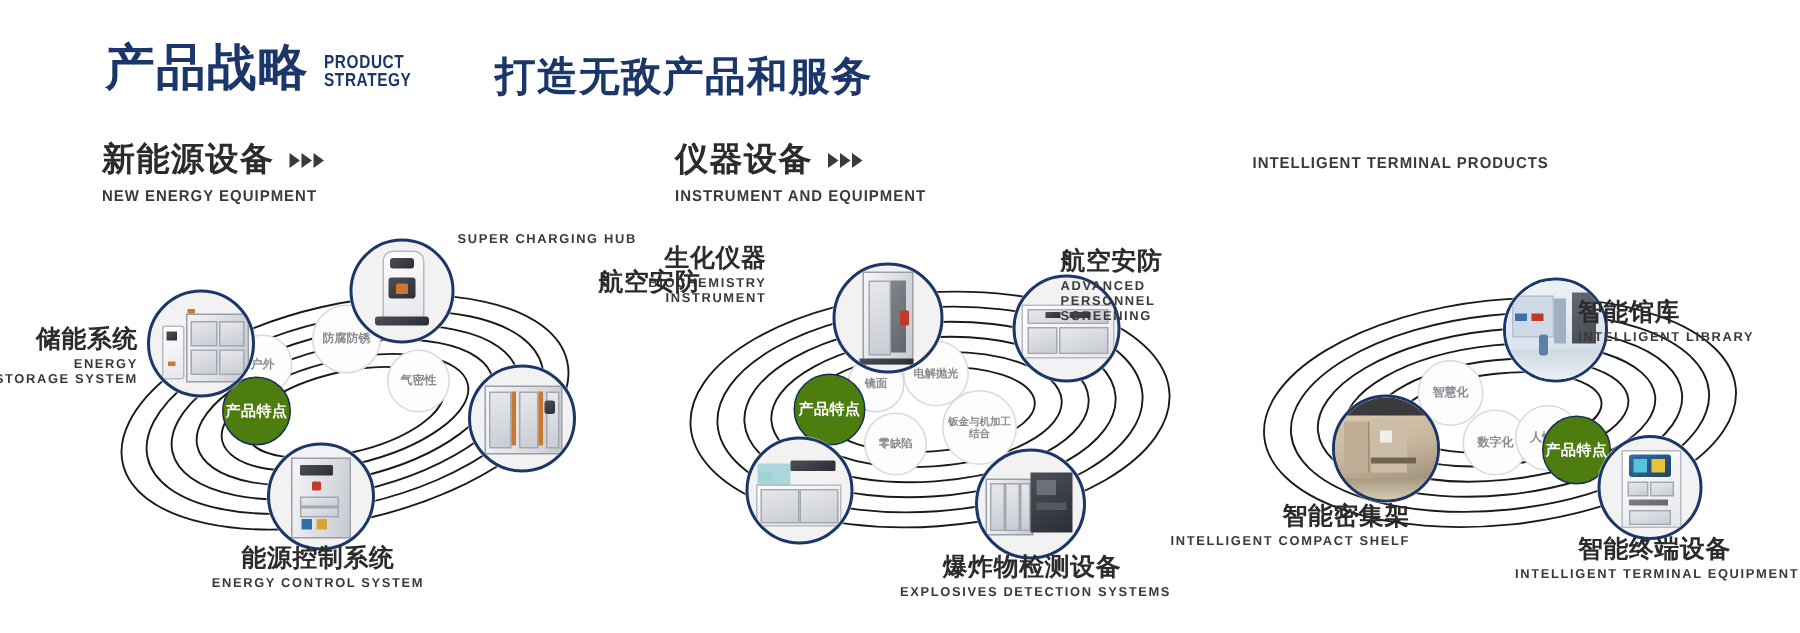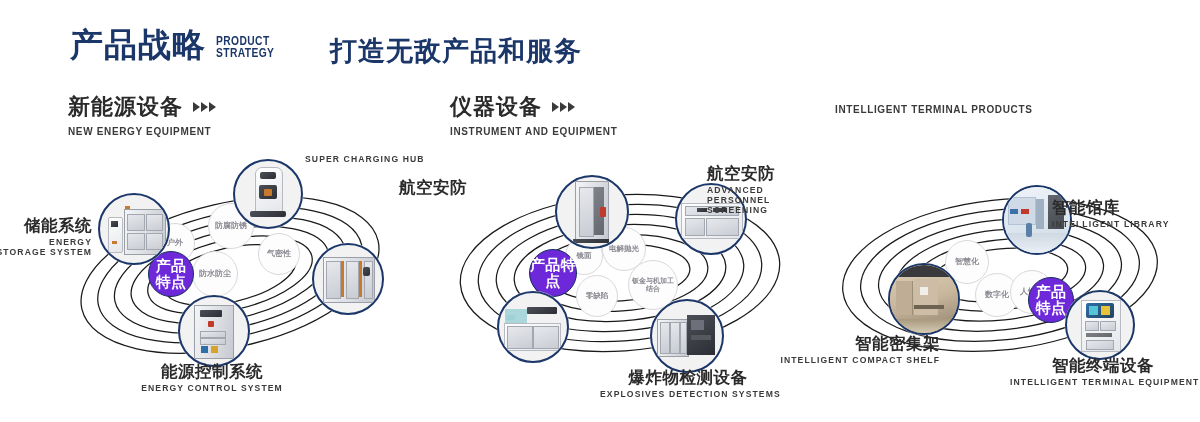--- a/index.html
+++ b/index.html
@@ -72,23 +72,23 @@
   .feat{
     position:absolute;border-radius:50%;
     border:1px solid #d9d9dd;background:#fdfdfe;
     display:flex;align-items:center;justify-content:center;
     text-align:center;color:#8a8a92;font-weight:bold;
     font-family:"DejaVu Sans",sans-serif;
     line-height:1.15;
   }
   .badge{
     position:absolute;border-radius:50%;
-    background:#6d28d9;color:#fff;font-weight:bold;
+    background:#4d7c0f;color:#fff;font-weight:bold;
     display:flex;align-items:center;justify-content:center;
-    text-align:center;font-size:15px;line-height:1.1;letter-spacing:.3px;
+    text-align:center;font-size:10px;line-height:1.1;letter-spacing:.3px;
     font-family:"DejaVu Sans",sans-serif;
     border:1.5px solid #16305c;
   }
 
   
   .cab{position:absolute;background:linear-gradient(100deg,#f4f5f7 0%,#dcdee3 55%,#c6c9d0 100%);border:1px solid #9a9ea7;}
   .pane{position:absolute;background:linear-gradient(160deg,#e6e8ec,#c9ccd3);border:1px solid #a3a7b0;}
   .drk{position:absolute;background:linear-gradient(145deg,#4c4f57,#2c2e34);}
   .acc{position:absolute;background:#c8792e;}
   .scr{position:absolute;background:linear-gradient(140deg,#2f6fa8,#21435f);}
@@ -145,21 +145,20 @@
         <ellipse cx="190" cy="120" rx="135" ry="62" transform="rotate(-13 190 120)"></ellipse>
         <ellipse cx="190" cy="120" rx="118" ry="53" transform="rotate(-13 190 120)"></ellipse>
         <ellipse cx="190" cy="120" rx="101" ry="44" transform="rotate(-13 190 120)"></ellipse>
         <ellipse cx="190" cy="120" rx="84" ry="35" transform="rotate(-13 190 120)"></ellipse>
         <ellipse cx="190" cy="120" rx="67" ry="27" transform="rotate(-13 190 120)"></ellipse>
       </g>
     </svg>
 
     <div class="feat" style="left:115px;top:68px;width:38px;height:38px;font-size:8px;">户外</div>
     <div class="feat" style="left:168px;top:48px;width:44px;height:44px;font-size:8px;">防腐防锈</div>
-    <div class="feat" style="left:152px;top:96px;width:44px;height:44px;font-size:8px;">防水防尘</div>
     <div class="feat" style="left:218px;top:78px;width:40px;height:40px;font-size:8px;">气密性</div>
 
     <div class="badge" style="left:108px;top:96px;width:44px;height:44px;">产品特点</div>
 
     <div class="node" style="left:58px;top:38px;width:68px;height:68px;">
       <div class="art">
         <div class="wht" style="left:8px;top:22px;width:13px;height:34px;border-radius:2px;"></div>
         <div class="drk" style="left:11px;top:26px;width:7px;height:6px;"></div>
         <div class="acc" style="left:12px;top:46px;width:5px;height:3px;"></div>
         <div class="cab" style="left:24px;top:14px;width:40px;height:44px;"></div>
@@ -239,20 +238,24 @@
 
     <div class="node" style="left:130px;top:20px;width:70px;height:70px;">
       <div class="art">
         <div class="cab" style="left:18px;top:4px;width:32px;height:60px;"></div>
         <div class="pane" style="left:22px;top:10px;width:13px;height:48px;"></div>
         <div class="drk" style="left:37px;top:10px;width:10px;height:48px;opacity:.65;"></div>
         <div style="position:absolute;left:43px;top:30px;width:6px;height:10px;background:#c0392b;border-radius:1px;"></div>
         <div class="drk" style="left:16px;top:62px;width:36px;height:4px;"></div>
       </div>
     </div>
+    <div class="lab r" style="left:-24px;top:8px;width:110px;">
+      <div class="cn">生化仪器</div>
+      <div class="en" style="white-space:normal;">BIOCHEMISTRY INSTRUMENT</div>
+    </div>
     <div class="lab r" style="left:-30px;top:24px;width:72px;">
       <div class="cn">航空安防</div>
     </div>
 
     <div class="node" style="left:250px;top:28px;width:68px;height:68px;">
       <div class="art">
         <div class="wht" style="left:4px;top:18px;width:60px;height:34px;"></div>
         <div class="pane" style="left:8px;top:21px;width:52px;height:8px;"></div>
         <div class="drk" style="left:20px;top:23px;width:10px;height:4px;"></div>
         <div class="drk" style="left:36px;top:23px;width:14px;height:4px;"></div>

